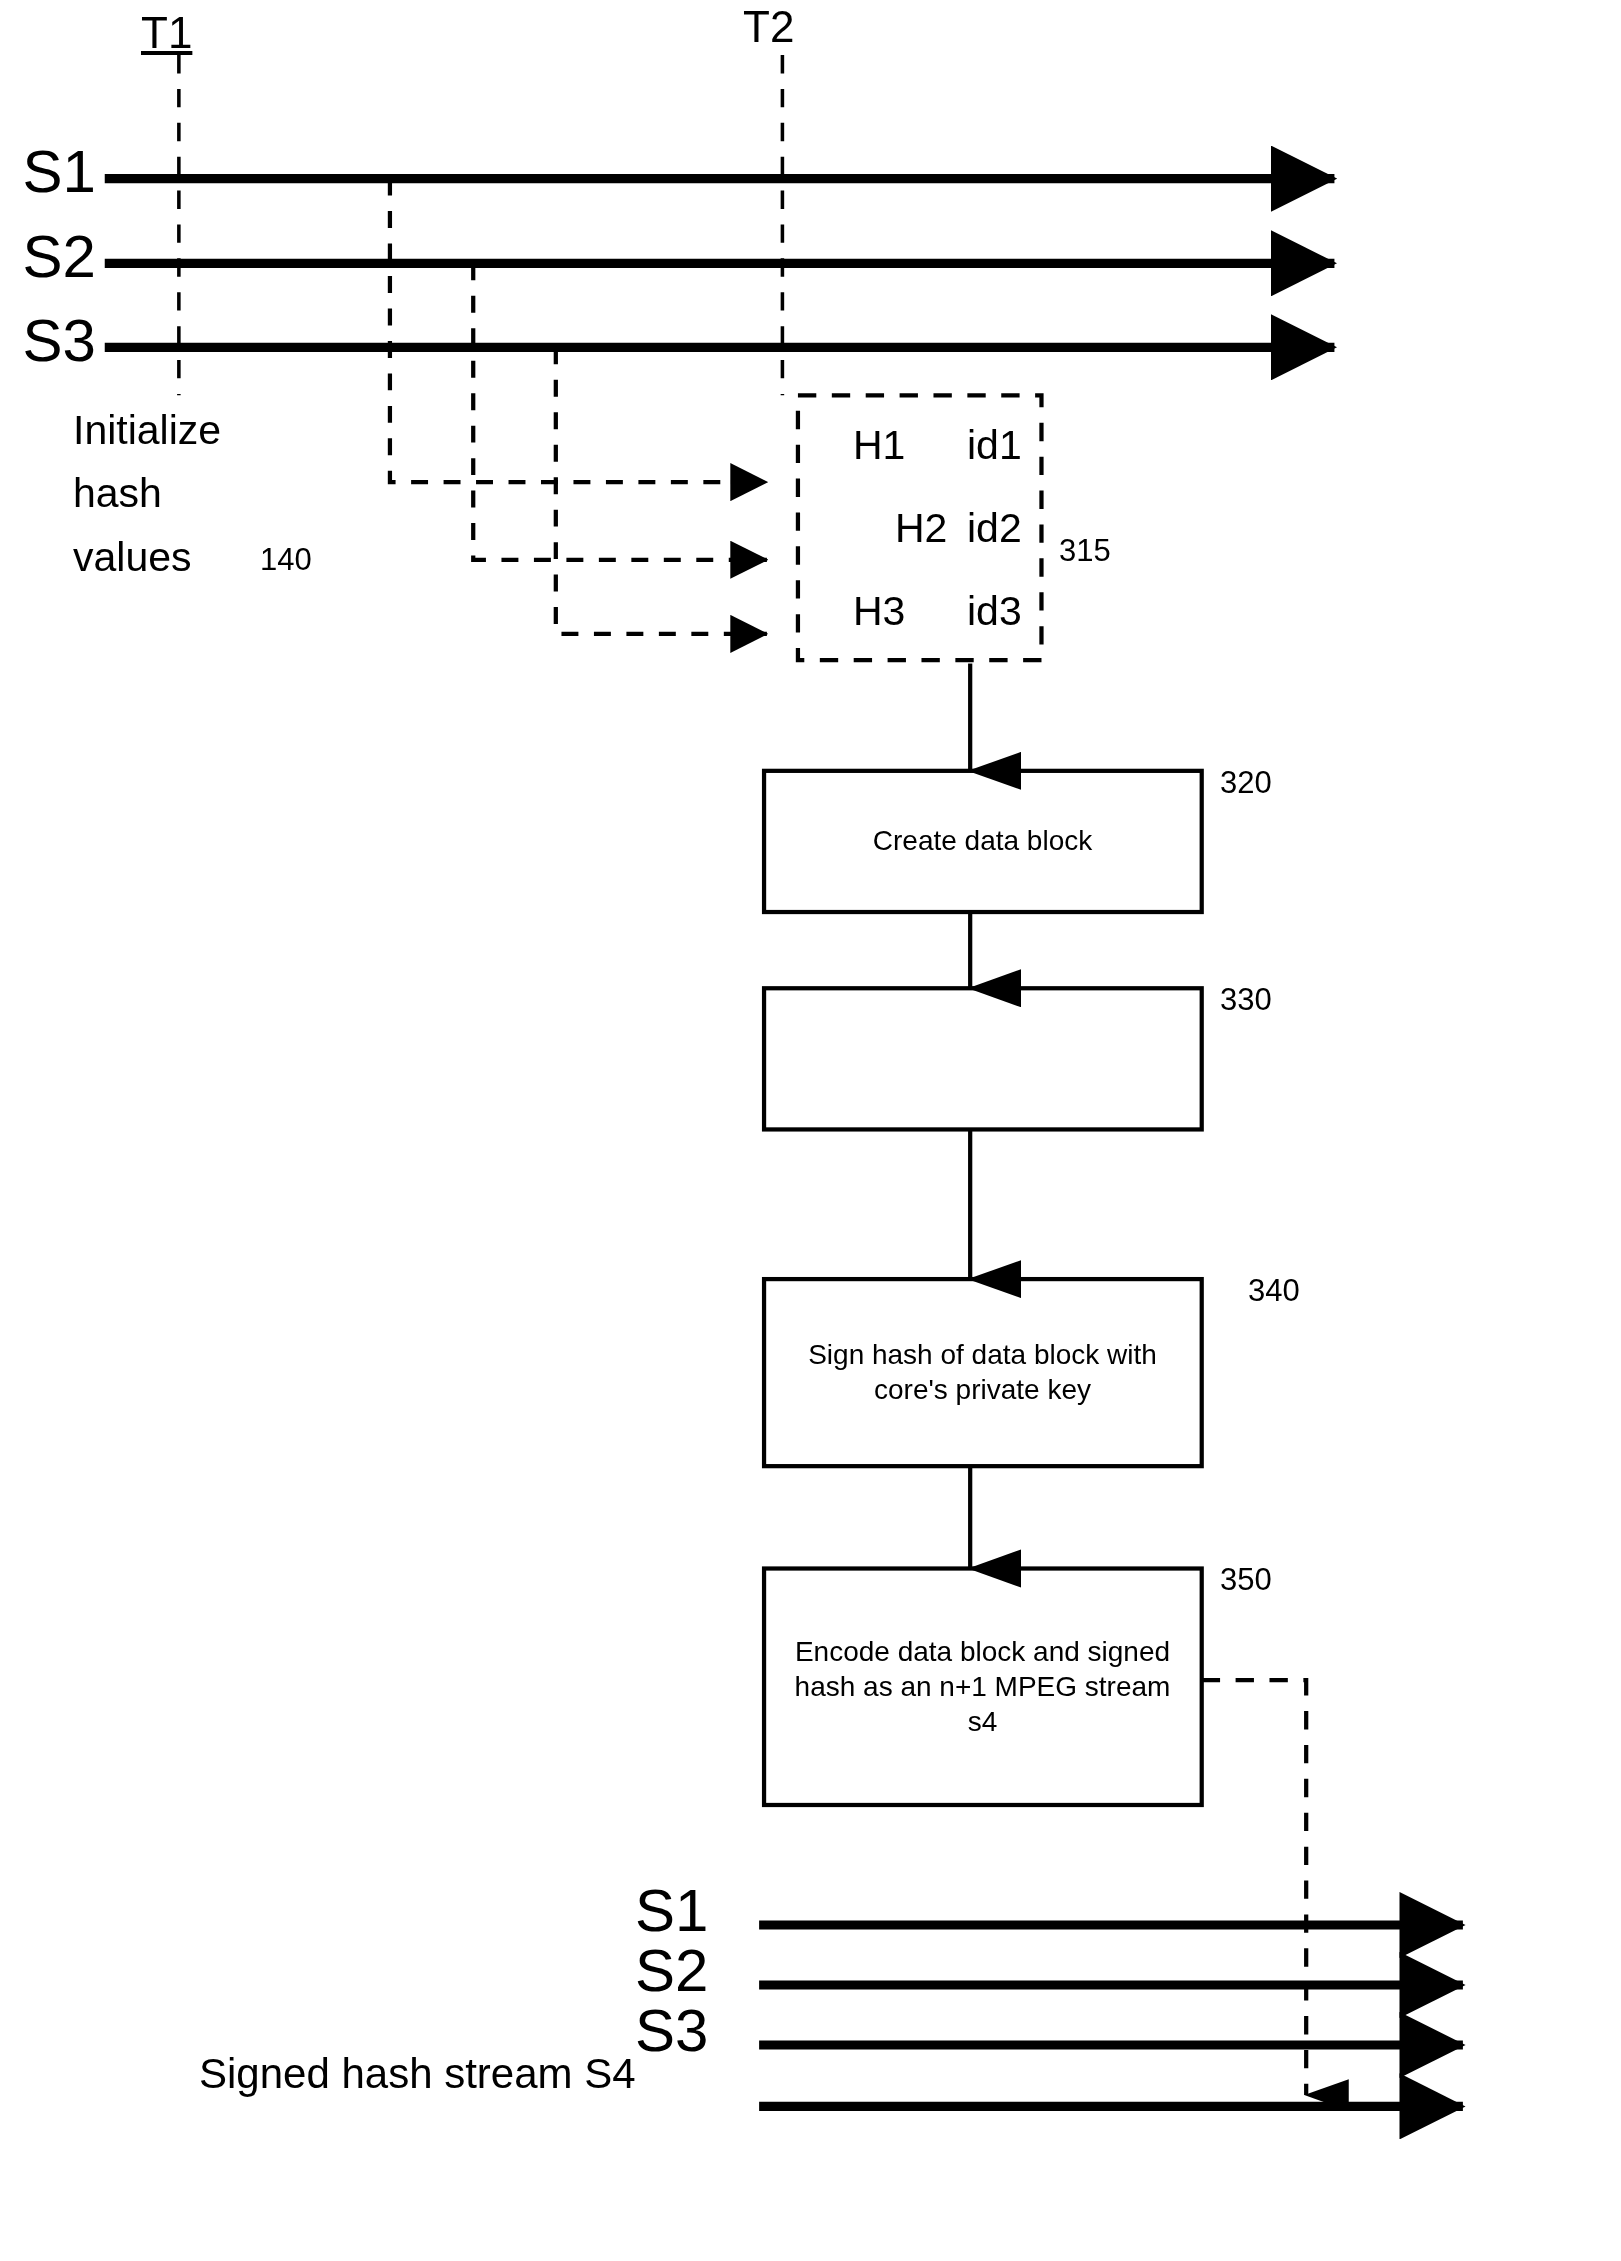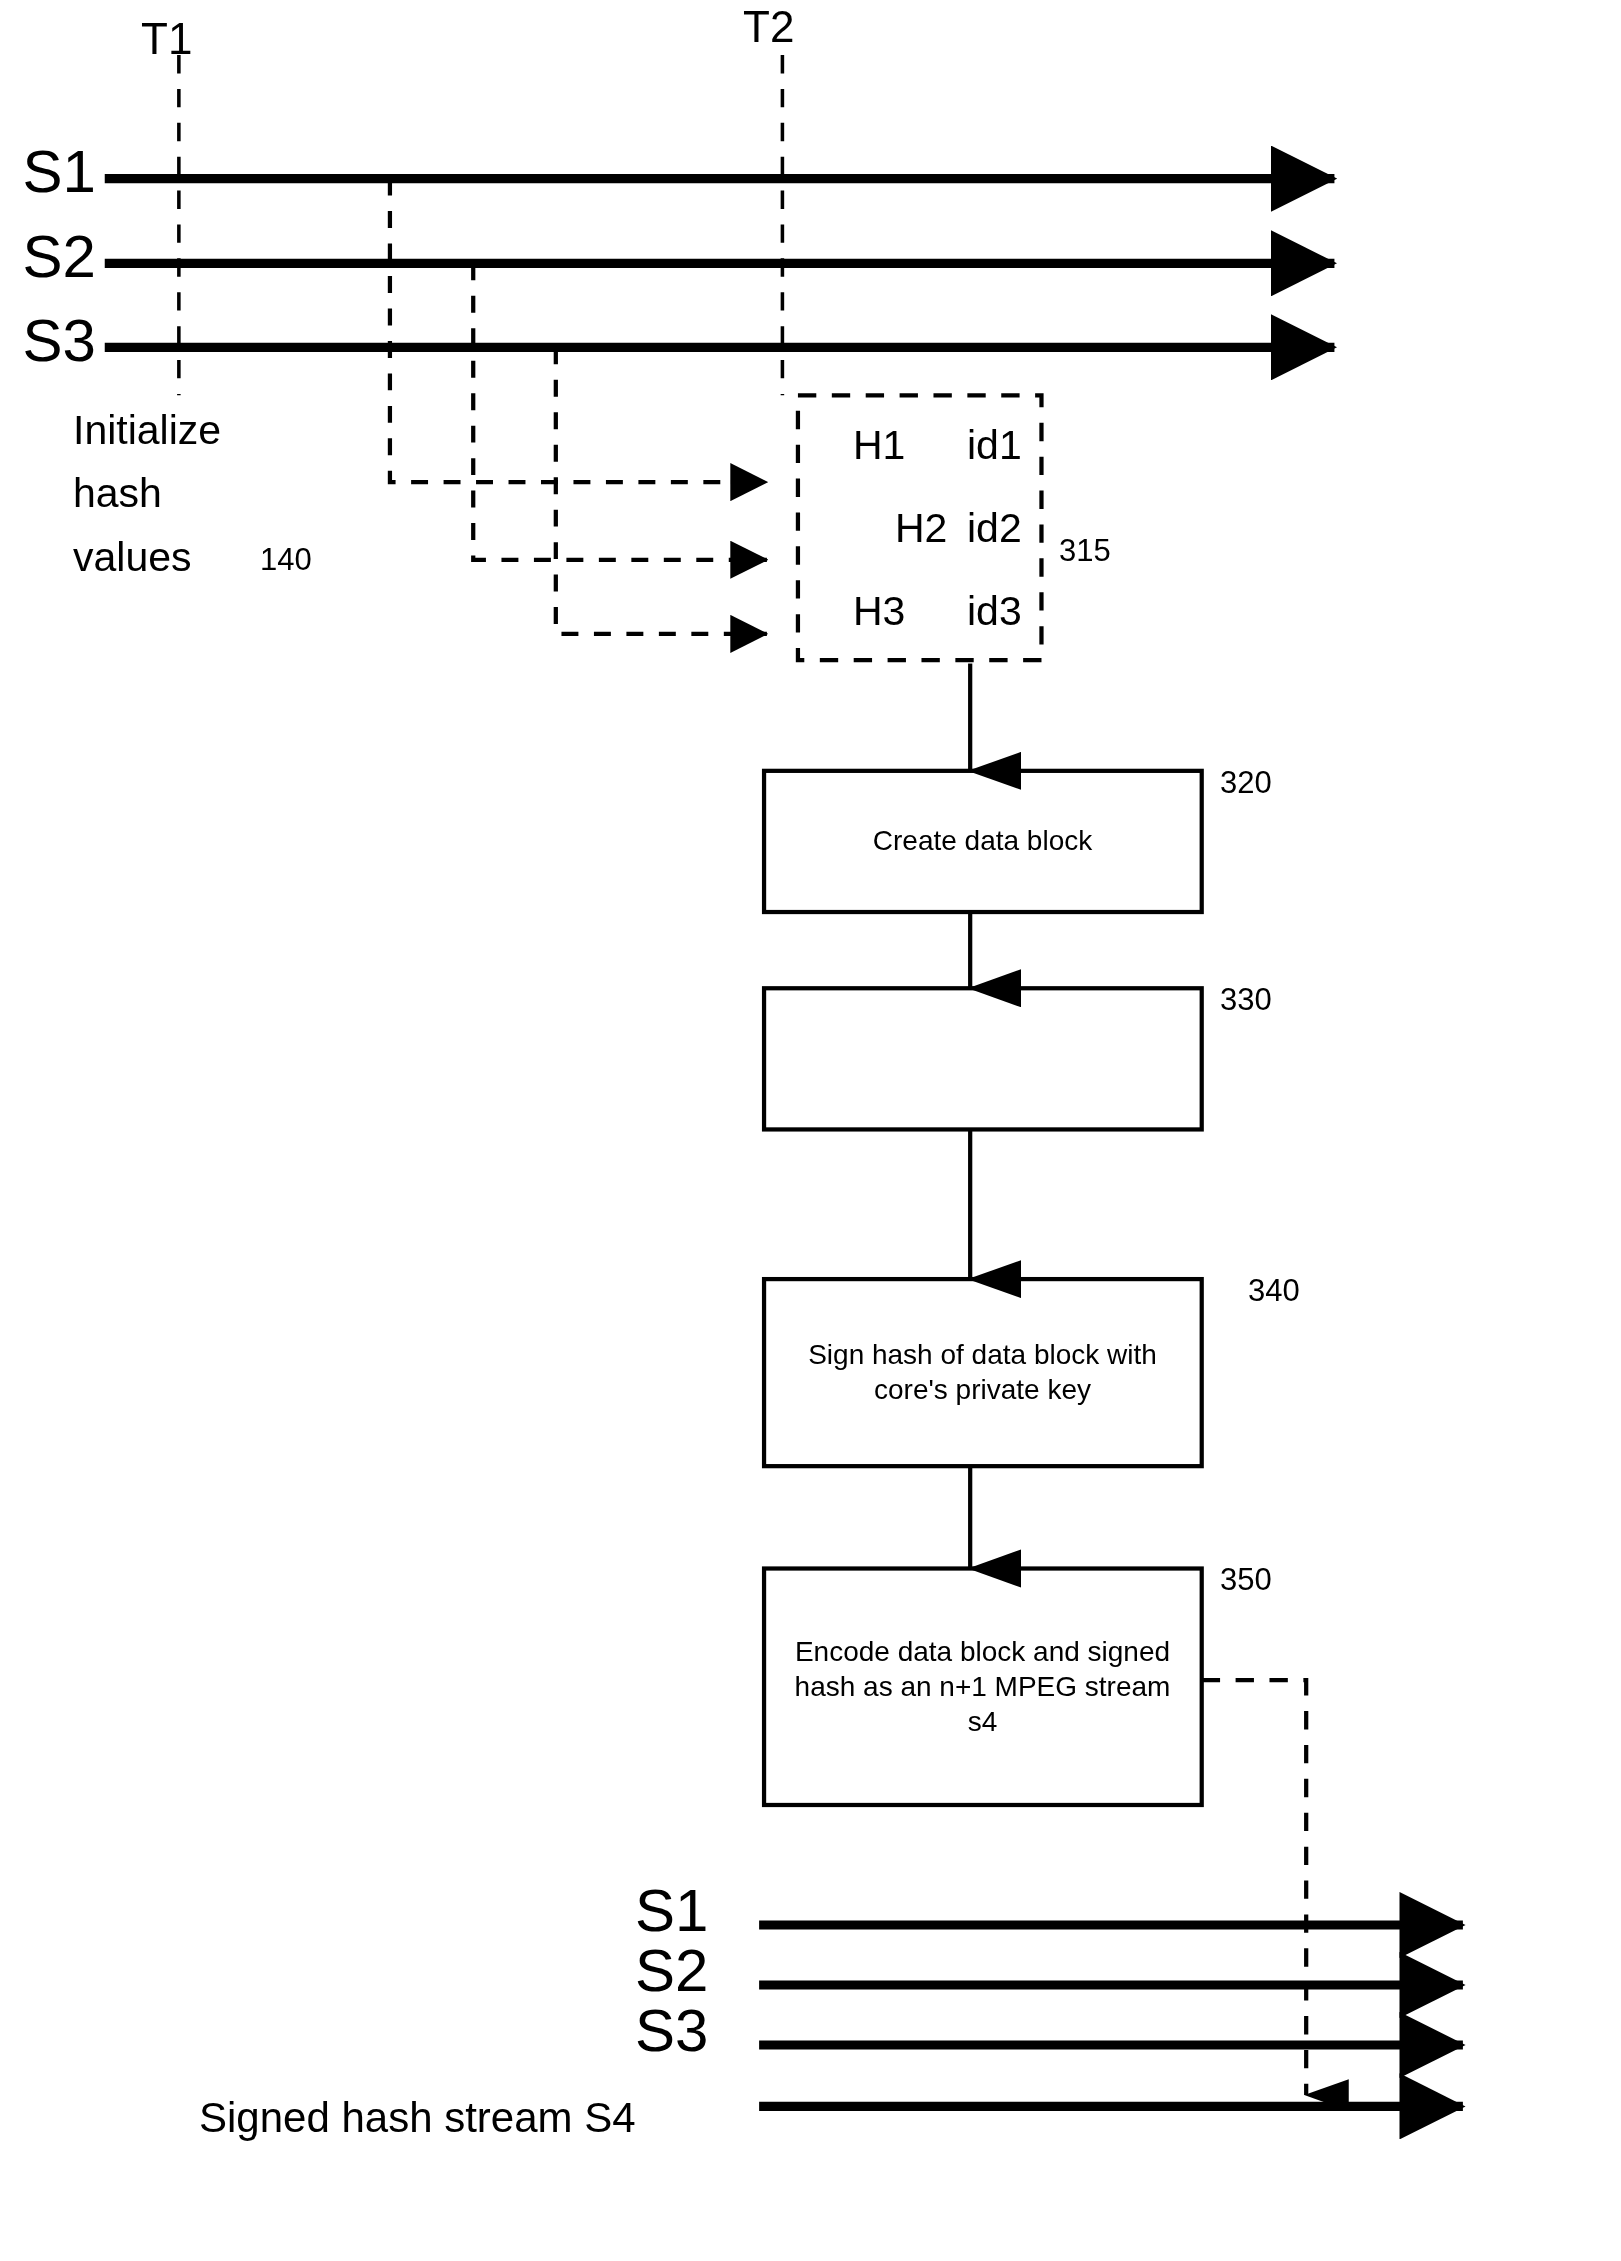--- a/index.html
+++ b/index.html
@@ -49,21 +49,20 @@
     font-size: 41px;
     line-height: 1.28;
   }
   .lbl-box {
     font-size: 28px;
     text-align: center;
     line-height: 1.24;
   }
   .lbl-s4 {
     font-size: 42px;
-    margin-top: 44px;
   }
   .boxtext {
     position: absolute;
     display: flex;
     align-items: center;
     justify-content: center;
     text-align: center;
   }
 </style>
 </head>
@@ -124,21 +123,21 @@
     <path d="M 1702 2380 L 1850 2380 L 1850 2968" fill="none" stroke="#000" stroke-width="6" stroke-dasharray="26 22" marker-end="url(#narrowDownSm)"></path>
 
     <g stroke="#000" stroke-width="13" fill="none" marker-end="url(#solidArrow)">
       <line x1="1075" y1="2727" x2="2072" y2="2727"></line>
       <line x1="1075" y1="2812" x2="2072" y2="2812"></line>
       <line x1="1075" y1="2897" x2="2072" y2="2897"></line>
       <line x1="1075" y1="2984" x2="2072" y2="2984"></line>
     </g>
   </svg>
 
-  <div class="lbl lbl-time" style="left:141px; top:16px;">T1</div>
+  <div class="lbl lbl-time" style="left:141px; top:10px;text-decoration:underline;">T1</div>
   <div class="lbl lbl-time" style="left:743px; top:4.2px;">T2</div>
 
   <div class="lbl lbl-stream" style="left:22.6px; top:128px;">S1</div>
   <div class="lbl lbl-stream" style="left:22.6px; top:213px;">S2</div>
   <div class="lbl lbl-stream" style="left:22.6px; top:297px;">S3</div>
 
   <div class="lbl lbl-init" style="left:73px; top:404px;">Initialize</div>
   <div class="lbl lbl-init" style="left:73px; top:467px;text-align:center;">hash</div>
   <div class="lbl lbl-init" style="left:73px; top:531px;">values</div>
   <div class="lbl lbl-ref" style="left:260px; top:544px;">140</div>

